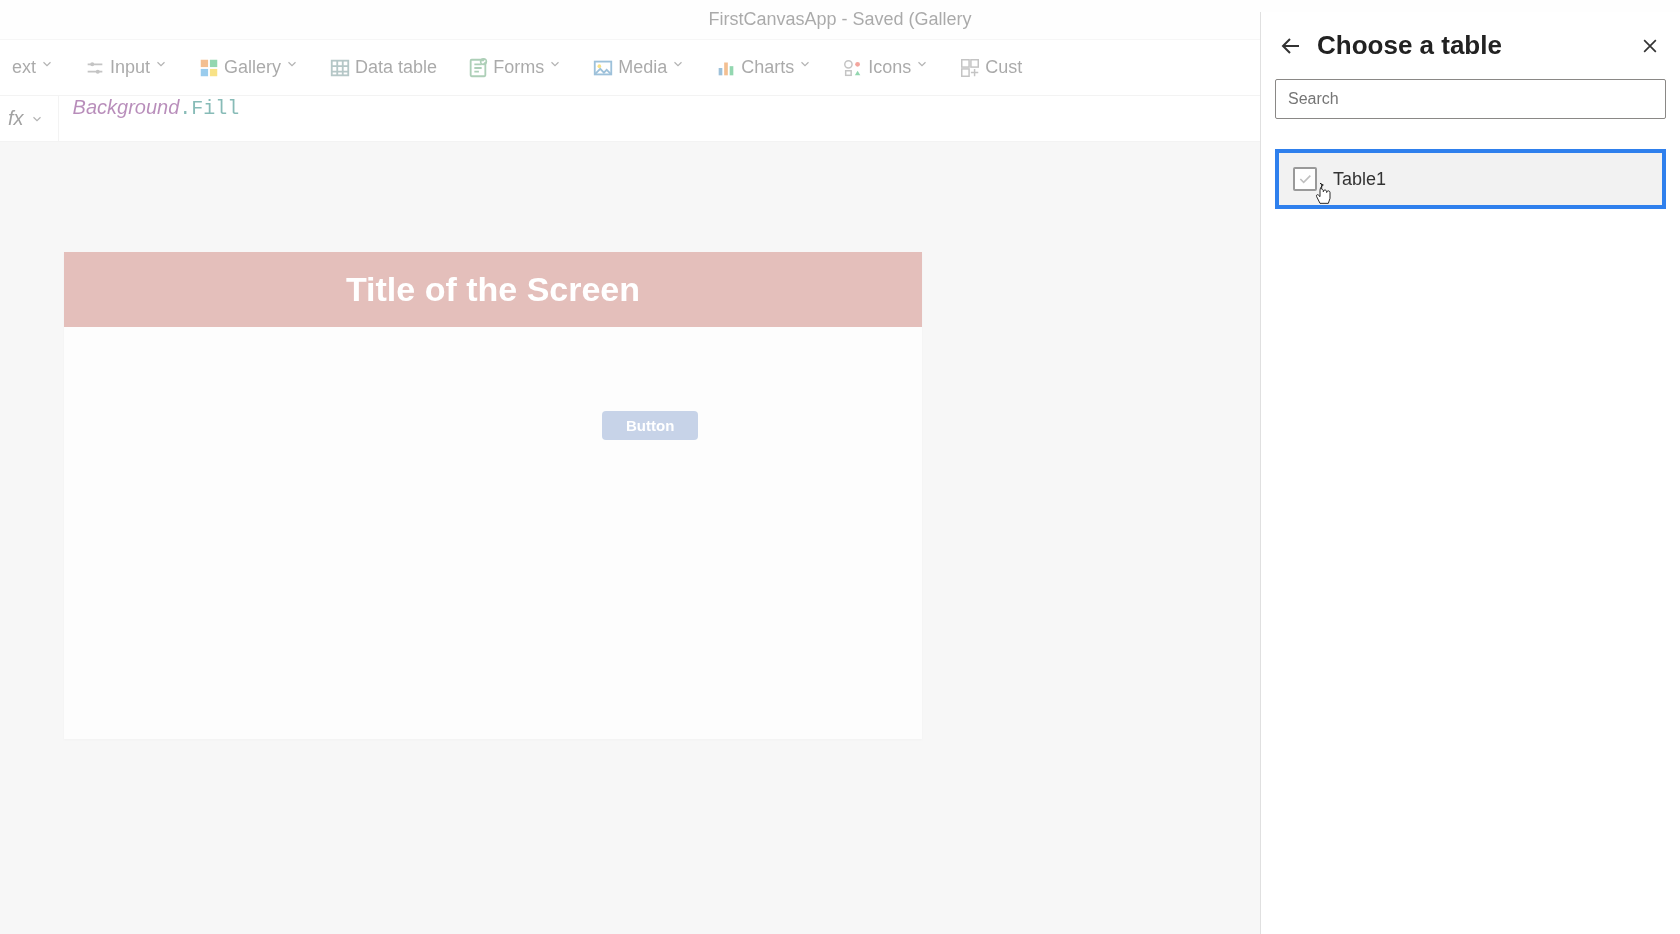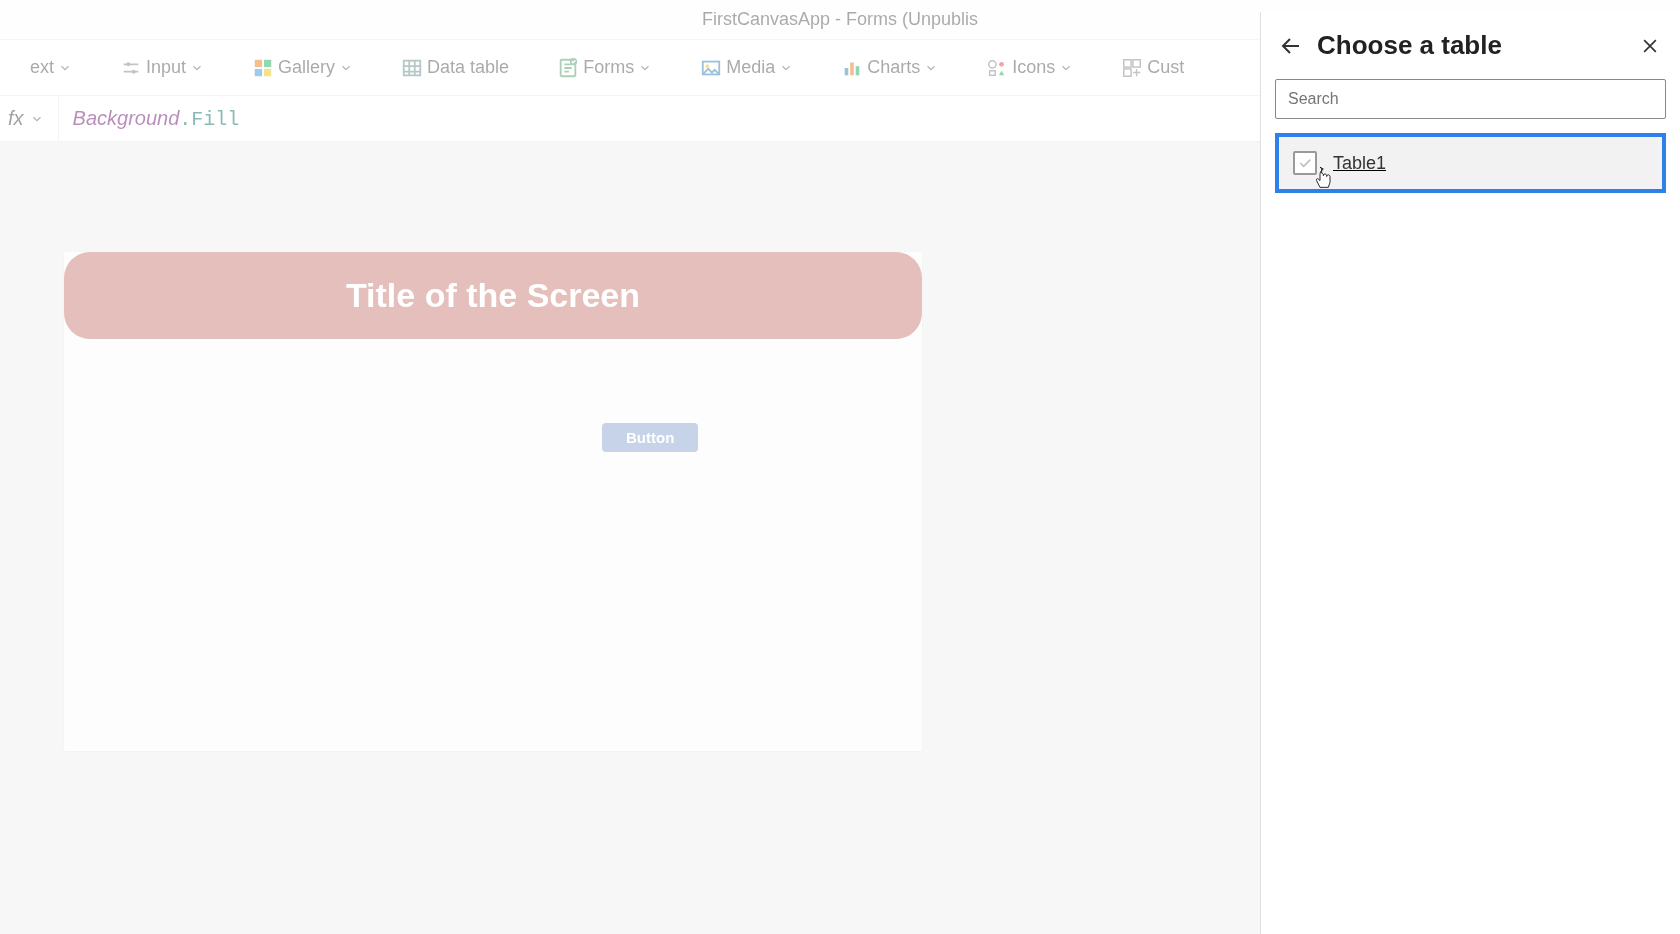--- a/index.html
+++ b/index.html
@@ -33,46 +33,44 @@
       border-bottom: 1px solid #e6e6e6;
       display: flex;
       align-items: center;
       padding: 0 8px;
       gap: 22px;
       color: #555;
       font-size: 18px;
     }
     .toolbar-item {
       display: flex;
-      align-items: center;
       gap: 4px;
       cursor: pointer;
       padding: 6px 4px;
-      margin-left: 18px;
     }
     .toolbar-item .tb-icon {
       width: 22px;
       height: 22px;
       display: inline-flex;
       align-items: center;
       justify-content: center;
     }
     .chev-down {
       width: 14px;
       height: 14px;
       display: inline-block;
     }
     .chev-down svg { display:block; }
     .formula-bar {
       height: 46px;
       width: 100%;
       background: #fff;
       border-bottom: 1px solid #e6e6e6;
       display: flex;
-      align-items: center;
+      align-items: flex-start;
       padding: 0 8px;
       font-size: 20px;
       color: #444;
     }
     .fx-label {
       font-style: italic;
       display: flex;
       align-items: center;
       gap: 6px;
       padding-right: 14px;
@@ -100,22 +98,21 @@
       background: #fafafa;
       min-height: 480px;
       box-shadow: 0 1px 2px rgba(0,0,0,0.04);
     }
     .screen-title {
       background: #c97f77;
       color: #fff;
       font-size: 34px;
       font-weight: 700;
       text-align: center;
-      padding: 24px 10px;
-      border-radius: 26px;
+      padding: 18px 10px;
     }
     .screen-body {
       min-height: 412px;
       position: relative;
       background: #fafafa;
     }
     .screen-button {
       position: absolute;
       top: 84px;
       left: 538px;
@@ -170,22 +167,21 @@
     .panel-search {
       width: 100%;
       border: 1px solid #8a8886;
       padding: 10px 12px;
       font-size: 16px;
       color: #0f172a;
       outline: none;
       border-radius: 2px;
     }
     .table-list {
-      margin-top: 14px;
-      text-decoration: underline;
+      margin-top: 30px;
     }
     .table-row {
       display: flex;
       align-items: center;
       gap: 16px;
       padding: 14px 14px;
       border: 4px solid #2f80ed;
       background: #f2f2f2;
       cursor: pointer;
       position: relative;
@@ -210,21 +206,21 @@
       left: 36px;
       top: 30px;
       width: 20px;
       height: 24px;
     }
   </style>
 </head>
 <body>
 
 <div class="app-title-bar">
-  <span>FirstCanvasApp - Forms (Unpublis</span>
+  <span>FirstCanvasApp - Saved (Gallery</span>
 </div>
 
 <div class="toolbar">
 
   <div class="toolbar-item">
     <span>ext</span>
     <span class="chev-down">
       <svg viewBox="0 0 24 24" width="14" height="14">
           <path fill="none" stroke="#666" stroke-width="2" d="M6 9l6 6 6-6"></path>
         </svg>

